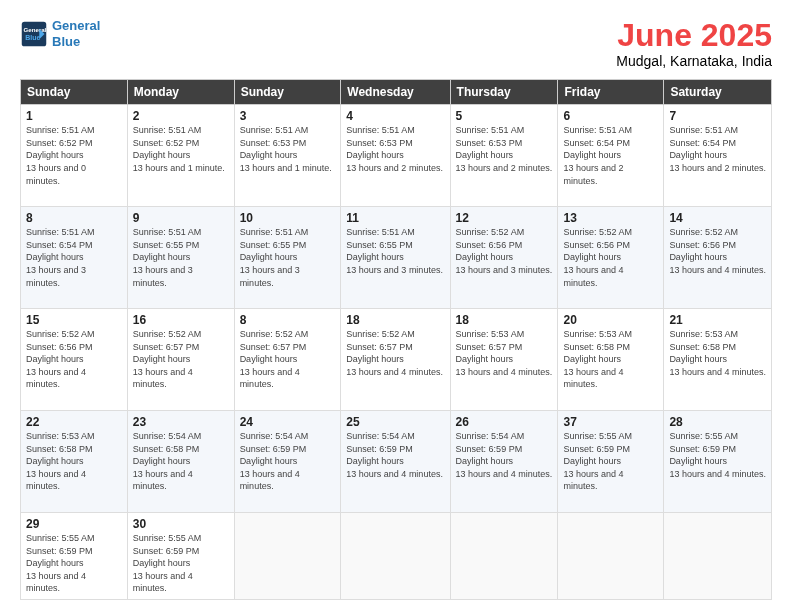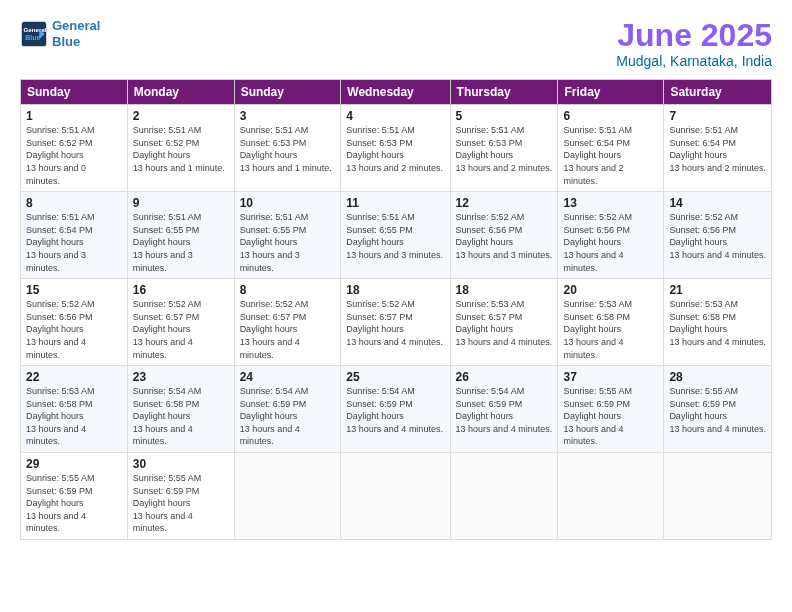--- a/index.html
+++ b/index.html
@@ -5,21 +5,21 @@
     * { margin: 0; padding: 0; box-sizing: border-box; }
     body {
       width: 792px;
       height: 612px;
       font-family: Arial, sans-serif;
       background: #fff;
       overflow: hidden;
     }
     .page {
       width: 792px;
-      height: 540px;
+      height: 612px;
       padding: 18px 20px 12px 20px;
       display: flex;
       flex-direction: column;
     }
     .header {
       display: flex;
       justify-content: space-between;
       align-items: flex-start;
       margin-bottom: 10px;
     }
@@ -41,34 +41,34 @@
     .logo-icon {
       width: 28px;
       height: 28px;
     }
     .title-section {
       text-align: right;
     }
     .month-title {
       font-size: 32px;
       font-weight: bold;
-      color: #8b5cf6;
+      color: #ef4444;
       line-height: 1.1;
     }
     .location {
       font-size: 14px;
-      color: #0369a1;
+      color: #000000;
     }
     .calendar-table {
       width: 100%;
       border-collapse: collapse;
       flex: 1;
     }
     .calendar-table th {
-      background-color: #701a75;
+      background-color: #404040;
       color: white;
       font-size: 12px;
       font-weight: bold;
       padding: 5px 6px;
       text-align: left;
       border: 1px solid #ccc;
     }
     .calendar-table td {
       vertical-align: top;
       padding: 4px 5px;

